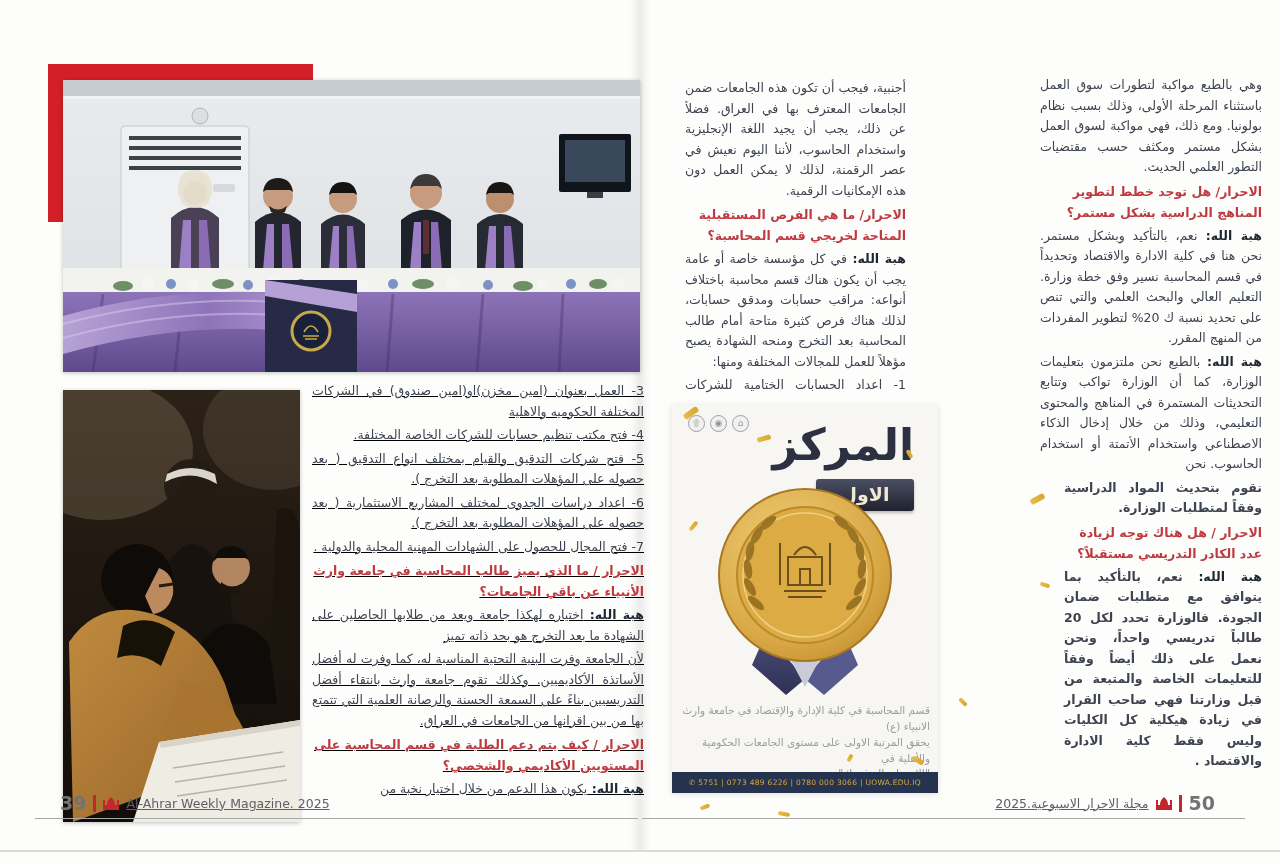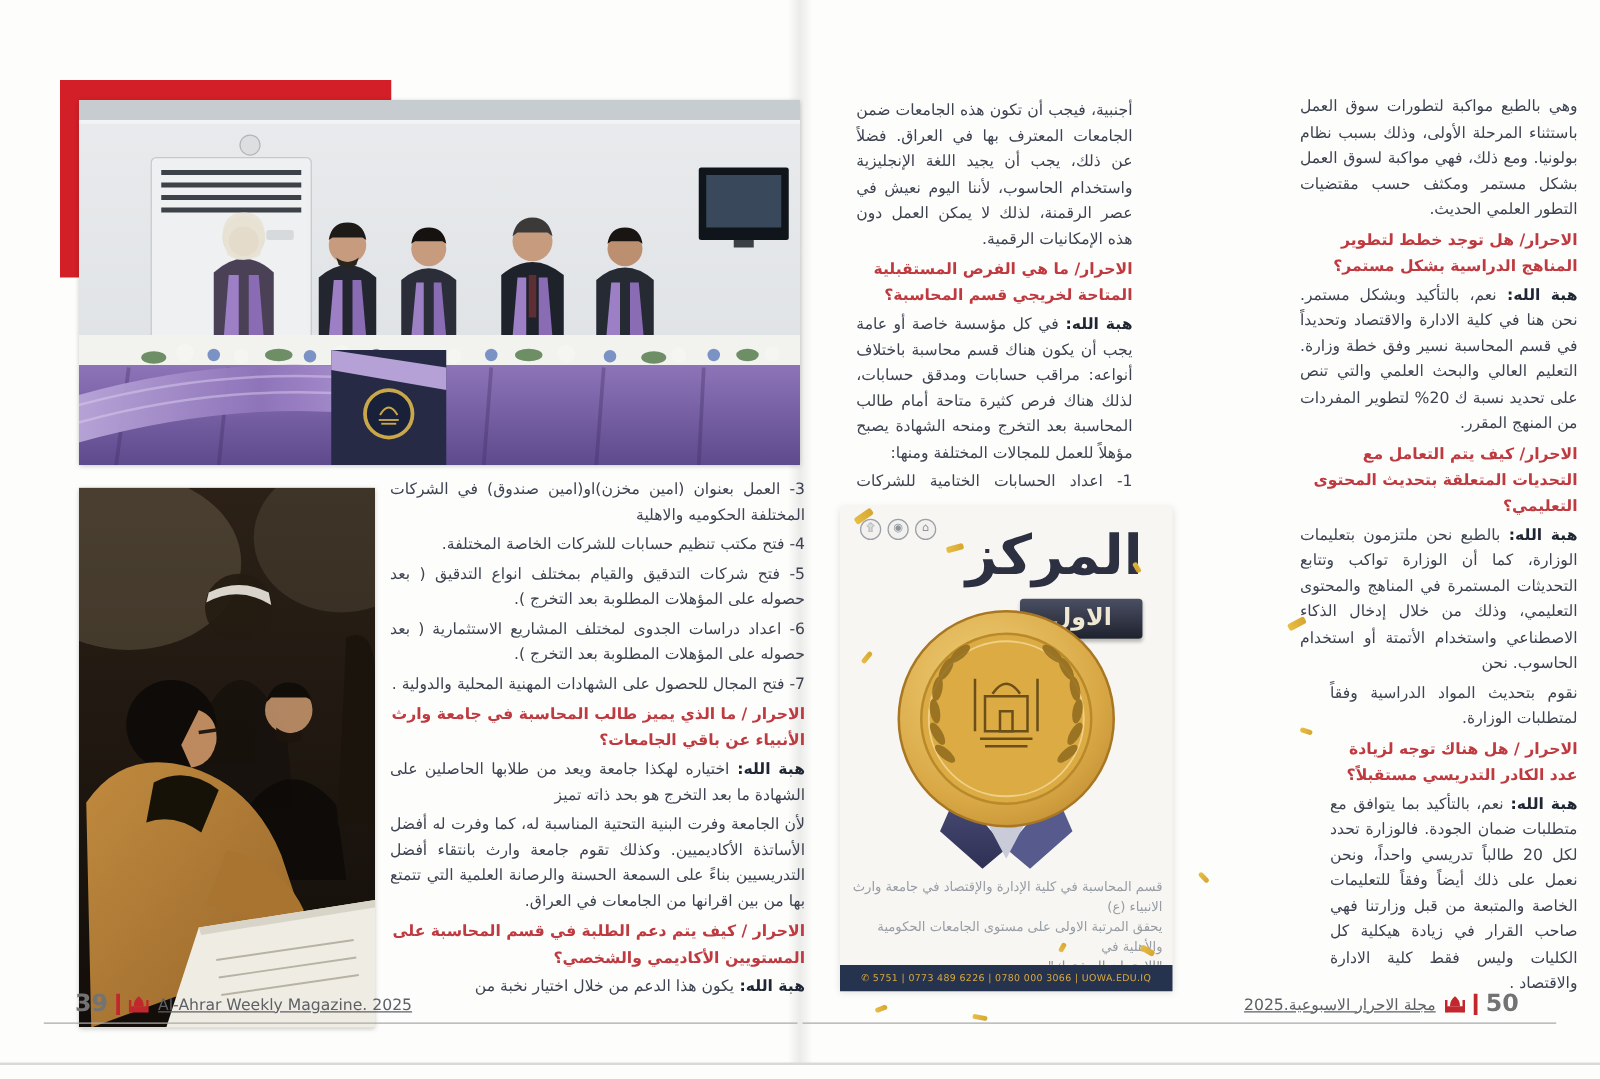--- a/index.html
+++ b/index.html
@@ -16,24 +16,24 @@
   .red-decor{left:48px;top:64px;width:265px;height:158px;background:#d31f27;}
   
   .photo{box-shadow:0 1px 4px rgba(0,0,0,.25);overflow:hidden;}
   .photo-panel{left:63px;top:80px;width:577px;height:292px;}
   .photo-students{left:63px;top:390px;width:237px;height:432px;}
   
   .col{direction:rtl;text-align:justify;overflow:hidden;}
   .para{margin:0 0 3px;font-size:12.5px;line-height:20.5px;color:#3d4350;}
   .para.q{color:#bf3a40;font-weight:bold;text-align:right;line-height:21px;}
   .para .lead{color:#1f2633;}
-  .para.narrow{margin-left:24px;}
+  .para.narrow{margin-left:24px;font-weight:bold;}
   .col-right38{left:1040px;top:75px;width:222px;height:742px;}
   .col-mid38{left:685px;top:78px;width:221px;height:322px;}
-  .col-39{left:312px;top:381px;width:332px;height:437px;}
+  .col-39{left:312px;top:381px;width:332px;height:437px;text-decoration:underline;}
   
   .card{left:672px;top:405px;width:266px;height:388px;background:#f7f6f2;
         box-shadow:0 1px 6px rgba(0,0,0,.12);}
   .card-logos{top:10px;left:16px;display:flex;gap:5px;}
   .card-logo{width:15px;height:15px;border:1px solid #9aa0a8;border-radius:50%;
      color:#8d949c;font-size:9px;line-height:14px;text-align:center;background:#f2f1ee;}
   .card-title{top:14px;right:24px;font-size:44px;font-weight:bold;color:#2c3040;direction:rtl;}
   .card-badge{top:74px;right:24px;width:98px;height:32px;border-radius:3px;
      background:linear-gradient(180deg,#4a4f63,#1f222e);color:#efe8d2;font-size:19px;
      font-weight:bold;text-align:center;line-height:31px;direction:rtl;box-shadow:0 2px 3px rgba(0,0,0,.25);}
@@ -292,21 +292,20 @@
 <div class="abs col col-mid38">
     <p class="para body">أجنبية، فيجب أن تكون هذه الجامعات ضمن الجامعات المعترف بها في العراق. فضلاً عن ذلك، يجب أن يجيد اللغة الإنجليزية واستخدام الحاسوب، لأننا اليوم نعيش في عصر الرقمنة، لذلك لا يمكن العمل دون هذه الإمكانيات الرقمية.</p>
     <p class="para q">الاحرار/ ما هي الفرص المستقبلية المتاحة لخريجي قسم المحاسبة؟</p>
     <p class="para a"><strong class="lead">هبة الله: </strong>في كل مؤسسة خاصة أو عامة يجب أن يكون هناك قسم محاسبة باختلاف أنواعه: مراقب حسابات ومدقق حسابات، لذلك هناك فرص كثيرة متاحة أمام طالب المحاسبة بعد التخرج ومنحه الشهادة يصبح مؤهلاً للعمل للمجالات المختلفة ومنها:</p>
     <p class="para body">1- اعداد الحسابات الختامية للشركات المختلفة والمؤسسات الحكومية ومؤسسات القطاع الخاص.</p>
   </div>
 <div class="abs col col-right38">
     <p class="para body">وهي بالطبع مواكبة لتطورات سوق العمل باستثناء المرحلة الأولى، وذلك بسبب نظام بولونيا. ومع ذلك، فهي مواكبة لسوق العمل بشكل مستمر ومكثف حسب مقتضيات التطور العلمي الحديث.</p>
     <p class="para q">الاحرار/ هل توجد خطط لتطوير المناهج الدراسية بشكل مستمر؟</p>
     <p class="para a"><strong class="lead">هبة الله: </strong>نعم، بالتأكيد وبشكل مستمر. نحن هنا في كلية الادارة والاقتصاد وتحديداً في قسم المحاسبة نسير وفق خطة وزارة. التعليم العالي والبحث العلمي والتي تنص على تحديد نسبة ك 20% لتطوير المفردات من المنهج المقرر.</p>
-    <p class="para q">الاحرار/ كيف يتم التعامل مع التحديات المتعلقة بتحديث المحتوى التعليمي؟</p>
     <p class="para a"><strong class="lead">هبة الله: </strong>بالطبع نحن ملتزمون بتعليمات الوزارة، كما أن الوزارة تواكب وتتابع التحديثات المستمرة في المناهج والمحتوى التعليمي، وذلك من خلال إدخال الذكاء الاصطناعي واستخدام الأتمتة أو استخدام الحاسوب. نحن</p>
     <p class="para body narrow">نقوم بتحديث المواد الدراسية وفقاً لمتطلبات الوزارة.</p>
     <p class="para q narrow">الاحرار / هل هناك توجه لزيادة عدد الكادر التدريسي مستقبلاً؟</p>
     <p class="para a narrow"><strong class="lead">هبة الله: </strong>نعم، بالتأكيد بما يتوافق مع متطلبات ضمان الجودة. فالوزارة تحدد لكل 20 طالباً تدريسي واحداً، ونحن نعمل على ذلك أيضاً وفقاً للتعليمات الخاصة والمتبعة من قبل وزارتنا فهي صاحب القرار في زيادة هيكلية كل الكليات وليس فقط كلية الادارة والاقتصاد .</p>
   </div>
 
 <div class="abs card">
   <div class="abs card-logos">
     <span class="card-logo">۩</span>
     <span class="card-logo">◉</span>

